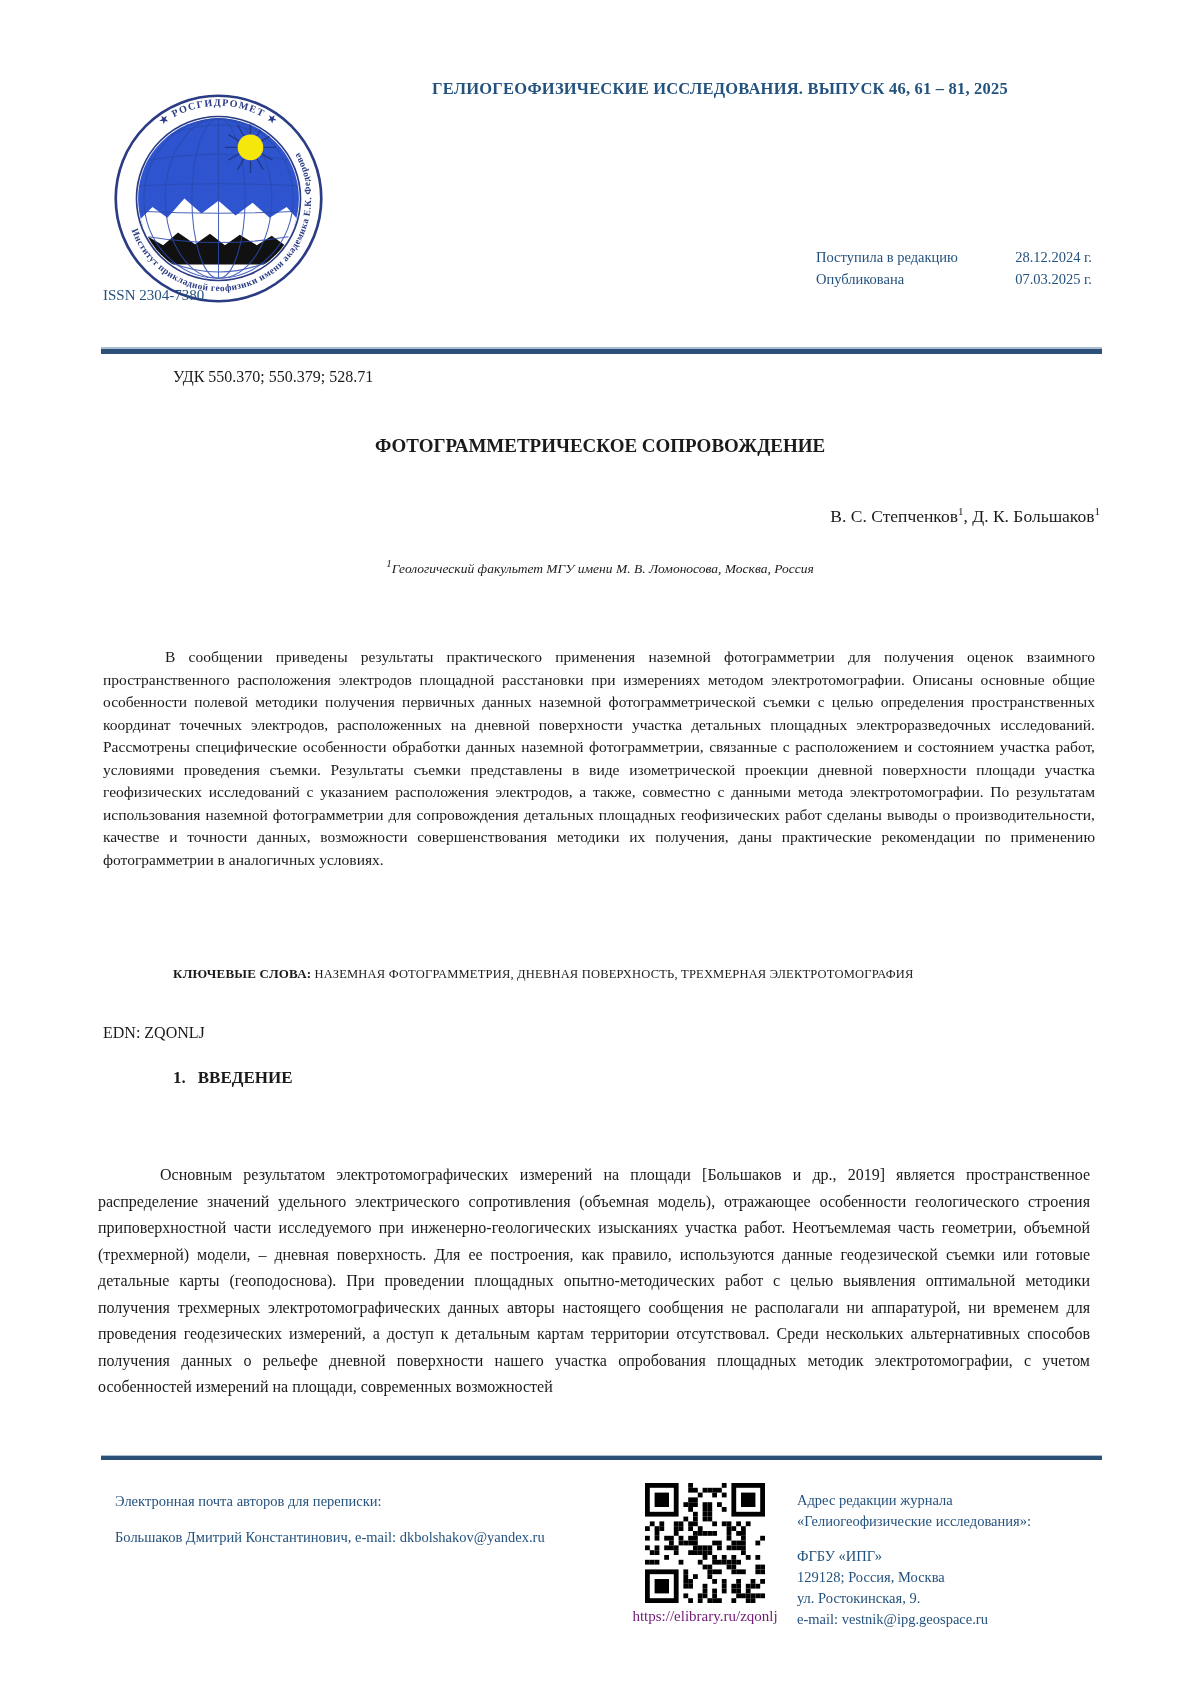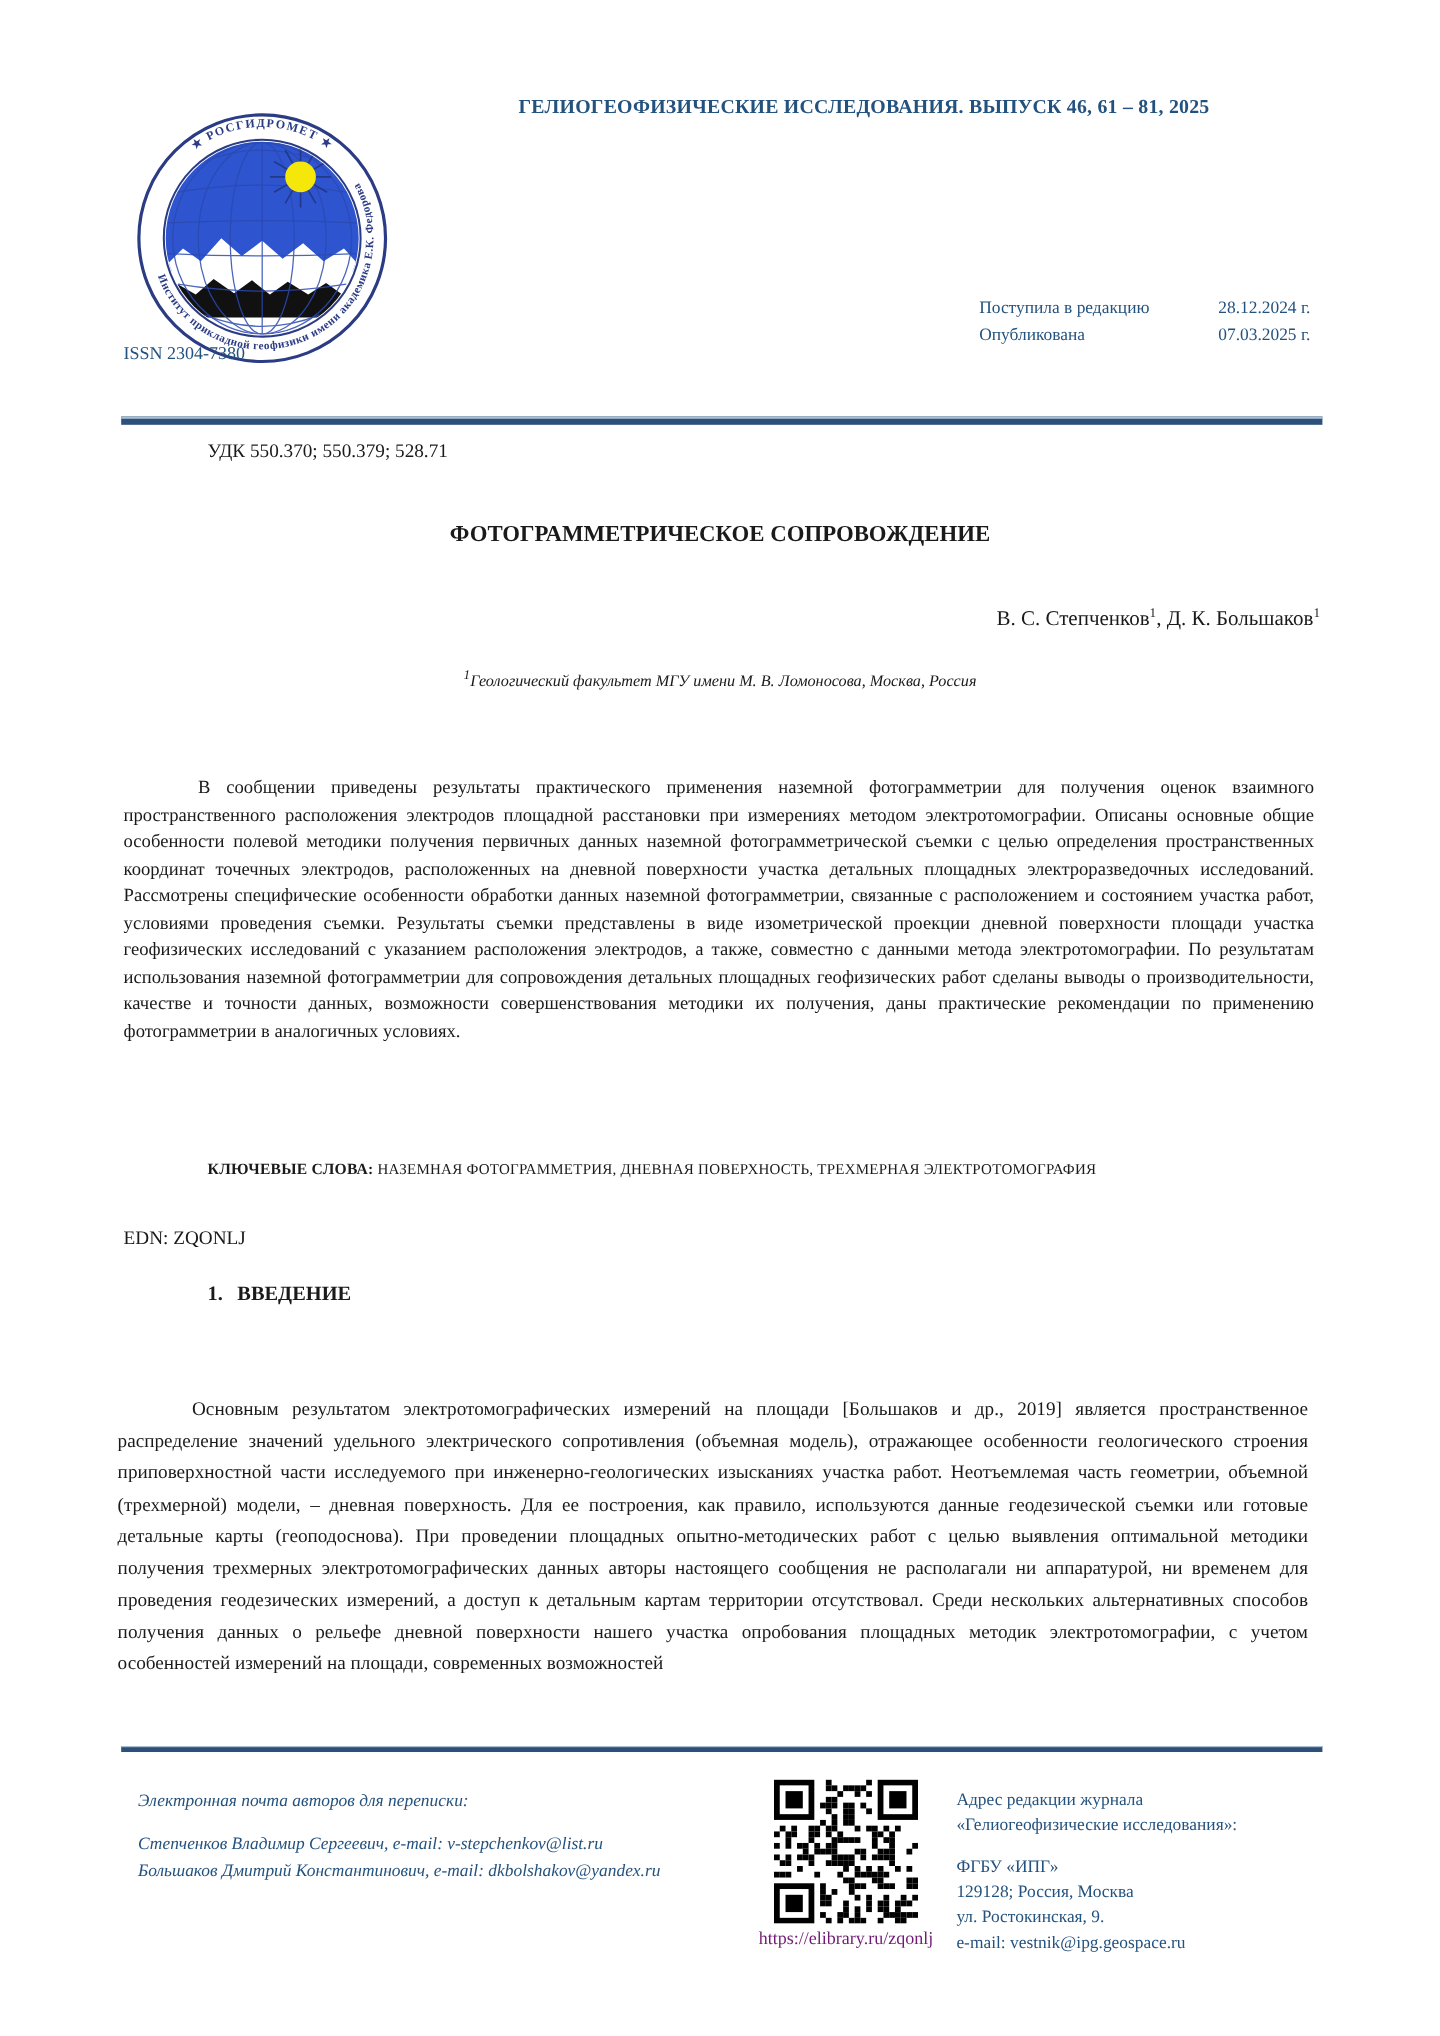--- a/index.html
+++ b/index.html
@@ -27,21 +27,21 @@
             text-align:justify;text-indent:62px;}
   .keywords{position:absolute;left:173px;top:966px;width:920px;font-size:12.5px;letter-spacing:.2px;}
   .keywords b{font-size:13px;}
   .edn{position:absolute;left:103px;top:1024px;font-size:16px;}
   .section-heading{position:absolute;left:173px;top:1068px;font-size:17px;font-weight:bold;}
   .section-heading .num{margin-right:12px;}
   .body-par{position:absolute;left:98px;top:1118px;width:992px;font-size:16px;line-height:26.5px;
             text-align:justify;text-indent:62px;margin-top:44px;}
   
   .foot-left{position:absolute;left:115px;top:1490px;width:470px;font-size:14.5px;
-             color:#24527e;line-height:22px;font-style:italic;}
+             color:#24527e;line-height:22px;}
   .foot-left .gap{height:14px;}
   .qr-box{position:absolute;left:645px;top:1483px;width:120px;height:120px;}
   .qr-caption{position:absolute;left:585px;top:1608px;width:240px;text-align:center;
               font-size:15px;color:#701a75;text-decoration:none;display:block;}
   .foot-right{position:absolute;left:797px;top:1490px;width:300px;font-size:14.5px;
               color:#24527e;line-height:21px;}
   .foot-right .gap{height:14px;}
 </style>
 </head>
 <body>
@@ -124,21 +124,20 @@
 
   <div class="section-heading"><span class="num">1.</span><span>ВВЕДЕНИЕ</span></div>
 
   <div class="body-par">Основным результатом электротомографических измерений на площади [Большаков и др., 2019] является пространственное распределение значений удельного электрического сопротивления (объемная модель), отражающее особенности геологического строения приповерхностной части исследуемого при инженерно-геологических изысканиях участка работ. Неотъемлемая часть геометрии, объемной (трехмерной) модели, – дневная поверхность. Для ее построения, как правило, используются данные геодезической съемки или готовые детальные карты (геоподоснова). При проведении площадных опытно-методических работ с целью выявления оптимальной методики получения трехмерных электротомографических данных авторы настоящего сообщения не располагали ни аппаратурой, ни временем для проведения геодезических измерений, а доступ к детальным картам территории отсутствовал. Среди нескольких альтернативных способов получения данных о рельефе дневной поверхности нашего участка опробования площадных методик электротомографии, с учетом особенностей измерений на площади, современных возможностей</div>
 
   <div class="rule rule-bottom"></div>
 
   <div class="foot-left">
     <div>Электронная почта авторов для переписки:</div>
     <div class="gap"></div>
-    <div>Степченков Владимир Сергеевич, e-mail: v-stepchenkov@list.ru</div>
     <div>Большаков Дмитрий Константинович, e-mail: dkbolshakov@yandex.ru</div>
   </div>
 
   <div class="qr-box"><svg width="120" height="120" viewBox="0 0 25 25">
         <rect x="0" y="0" width="25" height="25" fill="#ffffff"></rect>
         <rect x="9" y="0" width="1" height="1" fill="#000000"></rect>
         <rect x="16" y="0" width="1" height="1" fill="#000000"></rect>
         <rect x="9" y="1" width="1" height="1" fill="#000000"></rect>
         <rect x="10" y="1" width="1" height="1" fill="#000000"></rect>
         <rect x="12" y="1" width="1" height="1" fill="#000000"></rect>

